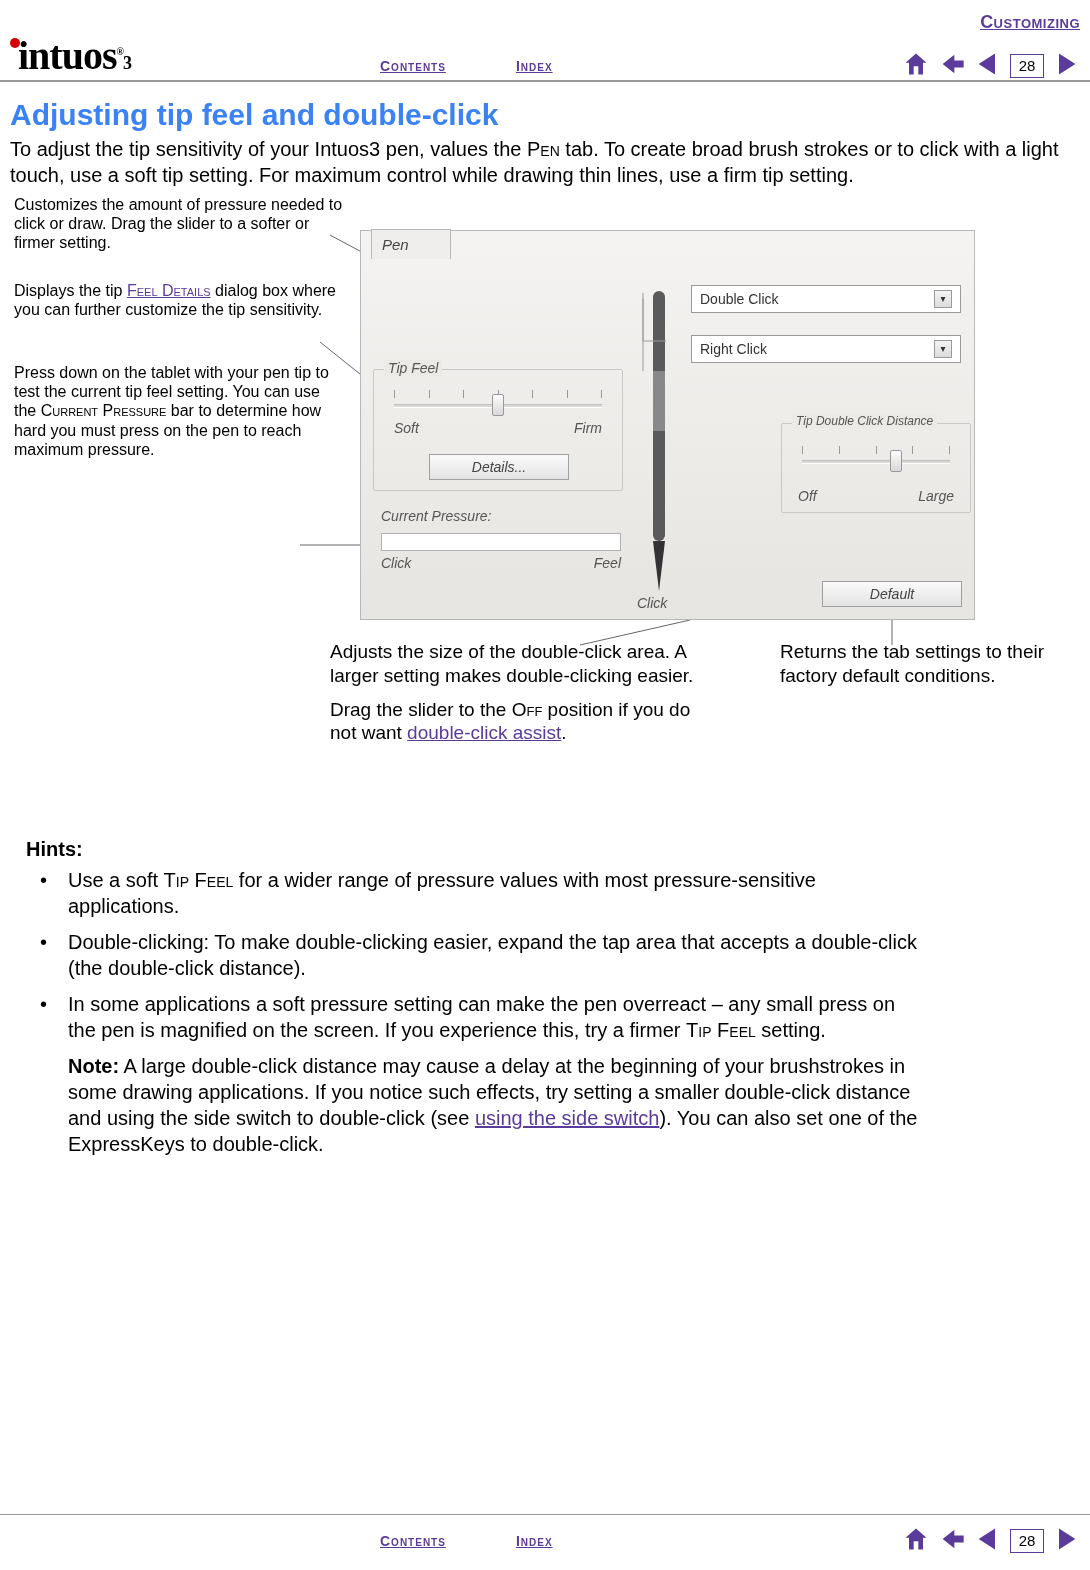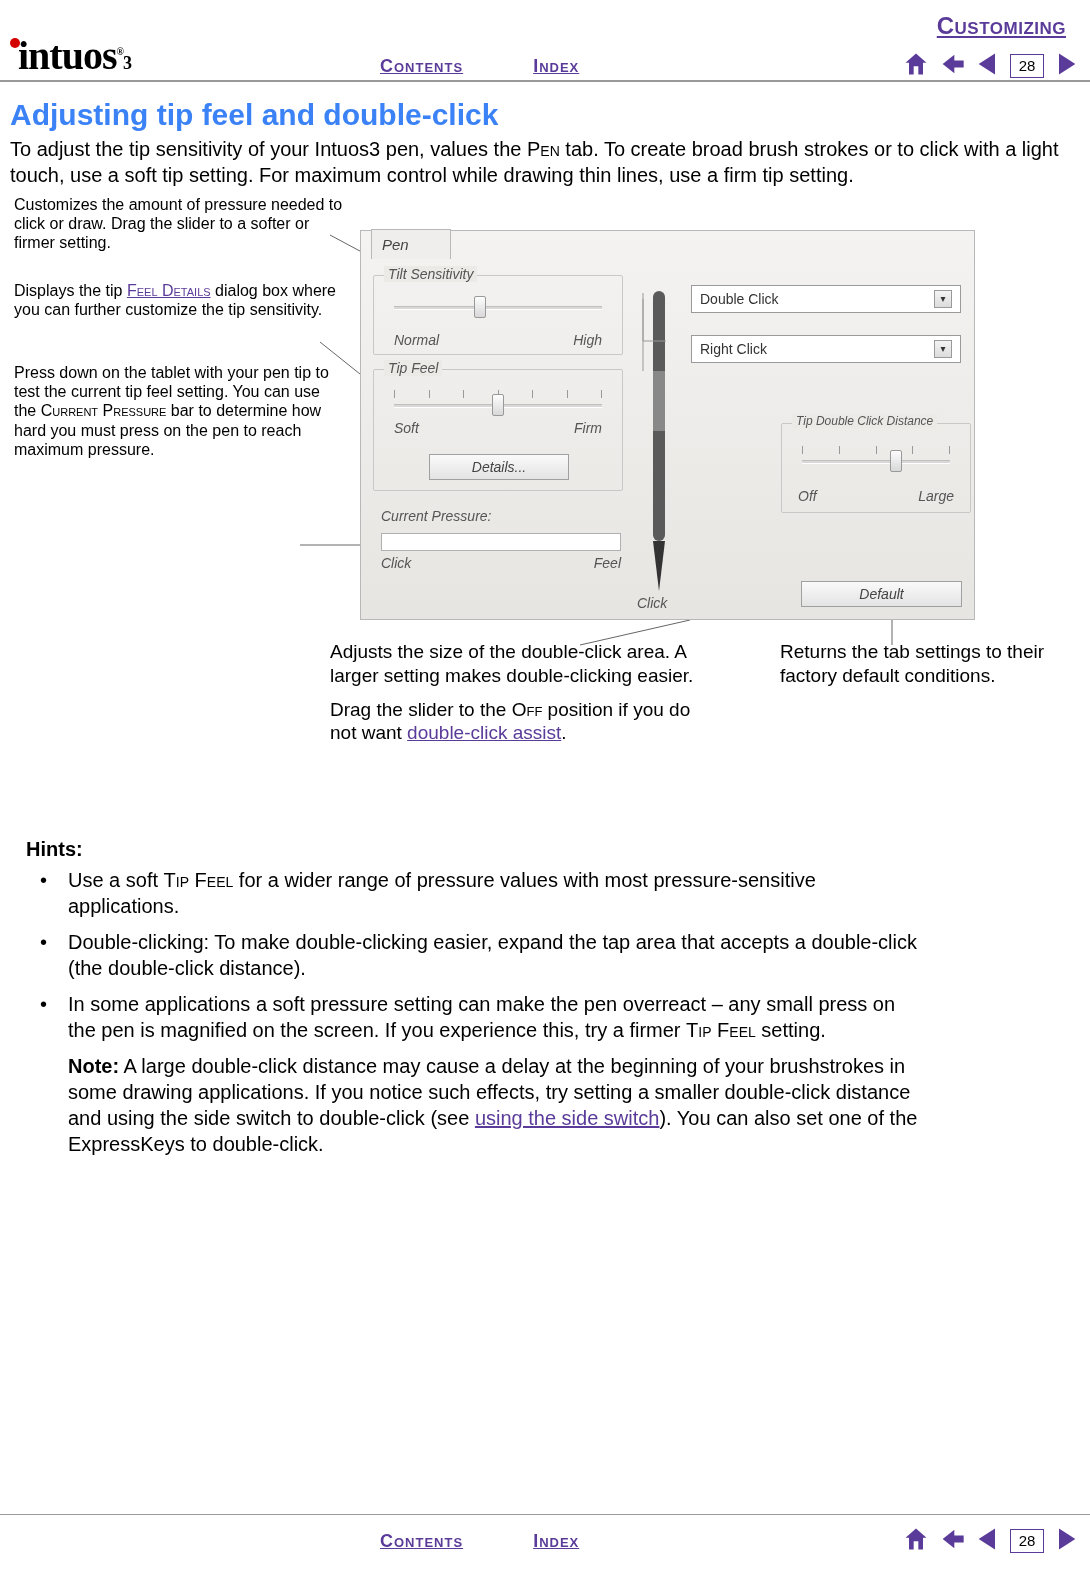--- a/index.html
+++ b/index.html
@@ -15,24 +15,24 @@
     position: absolute;
     top: 12px;
     left: 0;
     right: 0;
     height: 70px;
     border-bottom: 2px solid #999;
   }
   .section-link {
     position: absolute;
     top: 0;
-    right: 24px;
+    right: 10px;
     color: #5a3b99;
     font-weight: bold;
-    font-size: 24px;
+    font-size: 18px;
     font-variant: small-caps;
     text-decoration: underline;
     letter-spacing: 0.5px;
   }
   .logo {
     position: absolute;
     left: 10px;
     top: 20px;
     font-family: Georgia, "Times New Roman", serif;
     font-weight: bold;
@@ -57,21 +57,21 @@
     left: 380px;
     right: 10px;
     display: flex;
     align-items: center;
     gap: 70px;
     justify-content: flex-start;
   }
   .navlink {
     color: #5a3b99;
     font-weight: bold;
-    font-size: 18px;
+    font-size: 14px;
     font-variant: small-caps;
     text-decoration: underline;
     letter-spacing: 1px;
   }
   .navicons { display: flex; gap: 8px; align-items: center; margin-left: auto;}
   .navicons svg { width: 28px; height: 28px; }
   .pagebox {
     border: 1px solid #5a3b99;
     min-width: 34px;
     height: 24px;
@@ -299,27 +299,20 @@
   <line x1="320" y1="342" x2="490" y2="478"></line>
   <line x1="300" y1="545" x2="460" y2="545"></line>
   <line x1="690" y1="290" x2="690" y2="620"></line>
   <line x1="690" y1="620" x2="580" y2="645"></line>
   <line x1="892" y1="605" x2="892" y2="645"></line>
 </svg>
 
 <div class="panel">
   <div class="tab">Pen</div>
 
-  <div class="group" style="left:12px;top:44px;width:250px;height:80px;">
-    <span class="title">Tilt Sensitivity</span>
-    <div class="slider-line" style="top:30px;"></div>
-    <div class="slider-knob" style="left:100px;top:20px;"></div>
-    <span class="lab" style="left:20px;bottom:6px;">Normal</span>
-    <span class="lab" style="right:20px;bottom:6px;">High</span>
-  </div>
 
   <div class="group" style="left:12px;top:138px;width:250px;height:122px;">
     <span class="title">Tip Feel</span>
     <div class="ticks" style="top:20px;bottom:auto;">
       <span class="tick"></span>
         <span class="tick"></span>
         <span class="tick"></span>
         <span class="tick"></span>
         <span class="tick"></span>
         <span class="tick"></span>
@@ -367,21 +360,21 @@
         <span class="tick"></span>
         <span class="tick"></span>
         <span class="tick"></span>
     </div>
     <div class="slider-line" style="top:36px;"></div>
     <div class="slider-knob" style="left:108px;top:26px;"></div>
     <span class="lab" style="left:16px;bottom:8px;">Off</span>
     <span class="lab" style="right:16px;bottom:8px;">Large</span>
   </div>
 
-  <button class="details-btn" style="right:12px;bottom:12px;width:161px;">Default</button>
+  <button class="details-btn" style="right:12px;bottom:12px;width:140px;">Default</button>
 </div>
 
 <div class="below">
   <div class="col1">
     <p>Adjusts the size of the double-click area.  A larger setting makes double-clicking easier.</p>
     <p style="margin-top:10px;">
       <span>Drag the slider to the </span><span class="smallcaps">Off</span><span> position if you do not want </span><a class="link2">double-click assist</a><span>.</span>
     </p>
   </div>
   <div class="col2">Returns the tab settings to their factory default conditions.</div>

